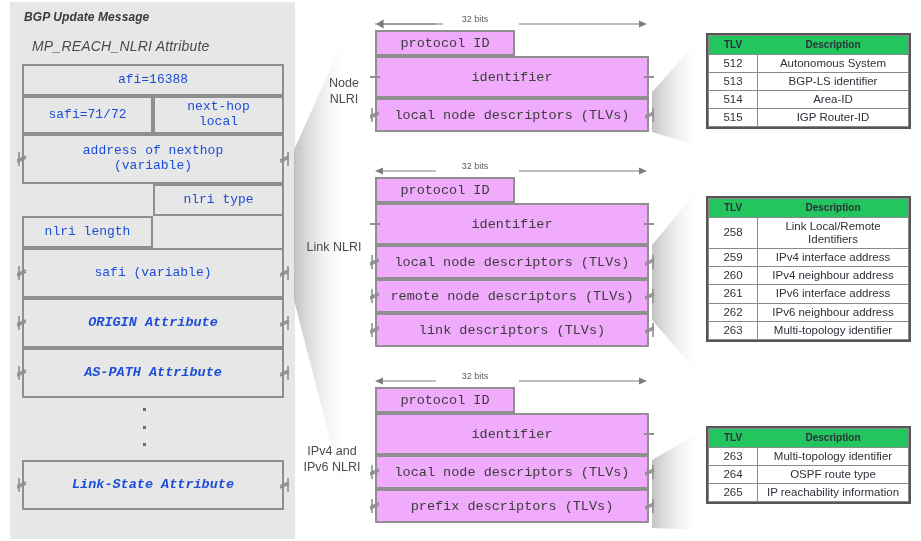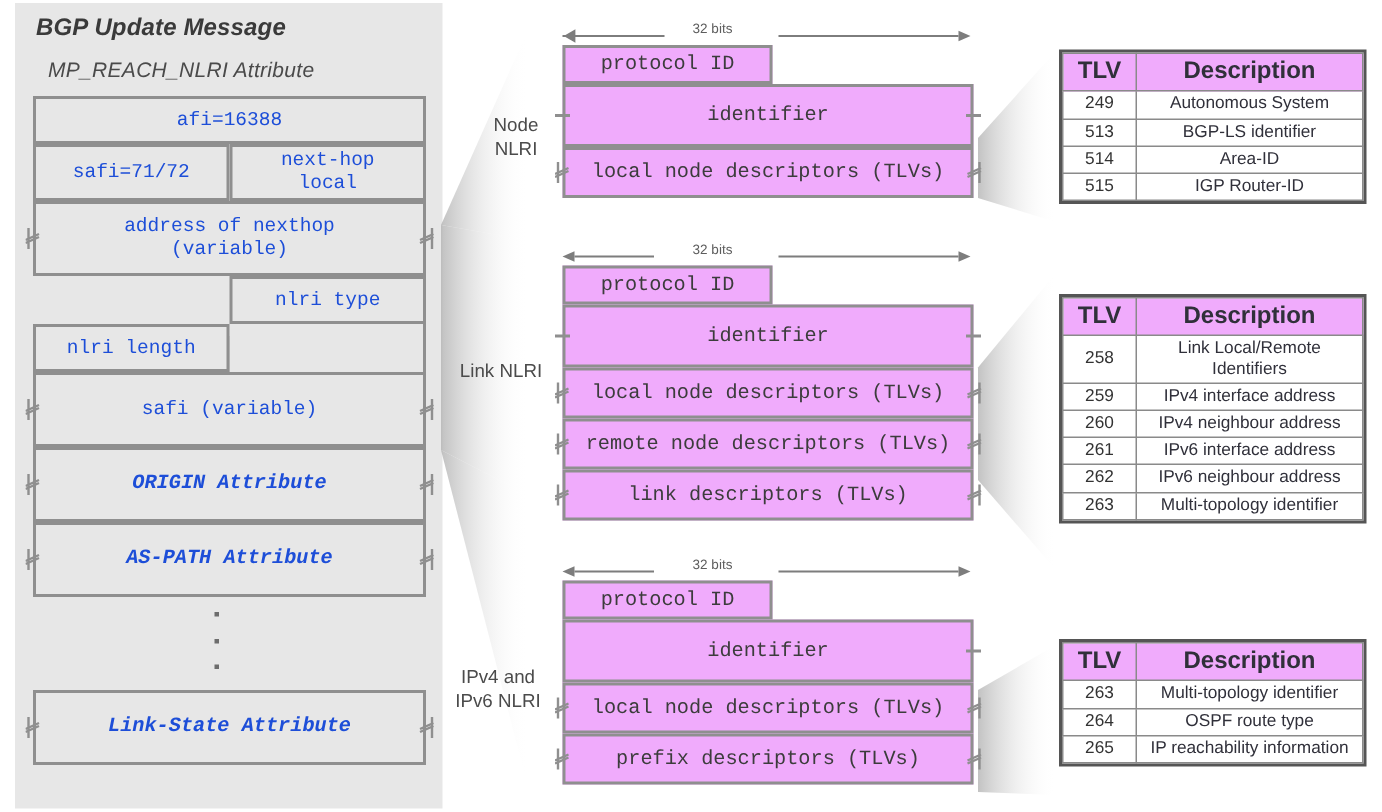--- a/index.html
+++ b/index.html
@@ -13,21 +13,21 @@
   }
   .mono{font-family:"Liberation Mono","DejaVu Sans Mono",monospace;}
 
   
   #left-panel{
     position:absolute;left:10px;top:2px;width:285px;height:537px;
     background:#e7e7e7;
   }
   #left-title{
     position:absolute;left:14px;top:8px;
-    font-style:italic;font-weight:bold;font-size:16px;color:#3a3a3a;
+    font-style:italic;font-weight:bold;font-size:12px;color:#3a3a3a;
     letter-spacing:.1px;
   }
   #left-subtitle{
     position:absolute;left:22px;top:36px;
     font-style:italic;font-size:14px;color:#4a4a4a;
     letter-spacing:.2px;
   }
   .lbox{
     position:absolute;
     border:2px solid #8f8f8f;
@@ -82,21 +82,21 @@
     box-sizing:border-box;
   }
   .tlv-table table{border-collapse:collapse;width:100%;}
   .tlv-table th,.tlv-table td{
     border:1px solid #8a8a8a;
     font-size:11.5px;color:#30303a;
     text-align:center;
     padding:2px 2px;
     line-height:1.15;
   }
-  .tlv-table th{background:#f0abfc;font-weight:bold;font-size:16px;padding:3px 2px;}
+  .tlv-table th{background:#22c55e;font-weight:bold;font-size:10px;padding:3px 2px;}
   .tlv-table .c-tlv{width:44px;}
   .tlv-table td.c-tlv{color:#333;}
 </style>
 </head>
 <body>
 
 <div id="left-panel">
   <div id="left-title">BGP Update Message</div>
   <div id="left-subtitle">MP_REACH_NLRI Attribute</div>
 
@@ -374,21 +374,21 @@
 <div class="tlv-table" id="tlv-table-0" style="left:706px;top:33px;width:205px;">
     <table>
       <thead>
         <tr>
           <th class="c-tlv">TLV</th>
           <th class="c-desc">Description</th>
         </tr>
       </thead>
       <tbody>
         <tr>
-          <td class="c-tlv">249</td>
+          <td class="c-tlv">512</td>
           <td class="c-desc">Autonomous System</td>
         </tr>
         <tr>
           <td class="c-tlv">513</td>
           <td class="c-desc">BGP-LS identifier</td>
         </tr>
         <tr>
           <td class="c-tlv">514</td>
           <td class="c-desc">Area-ID</td>
         </tr>

